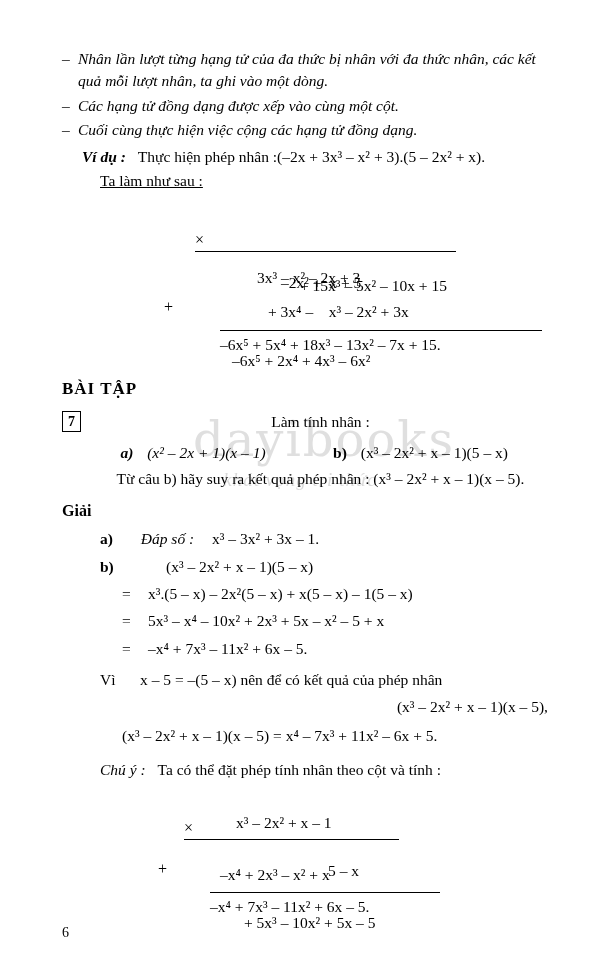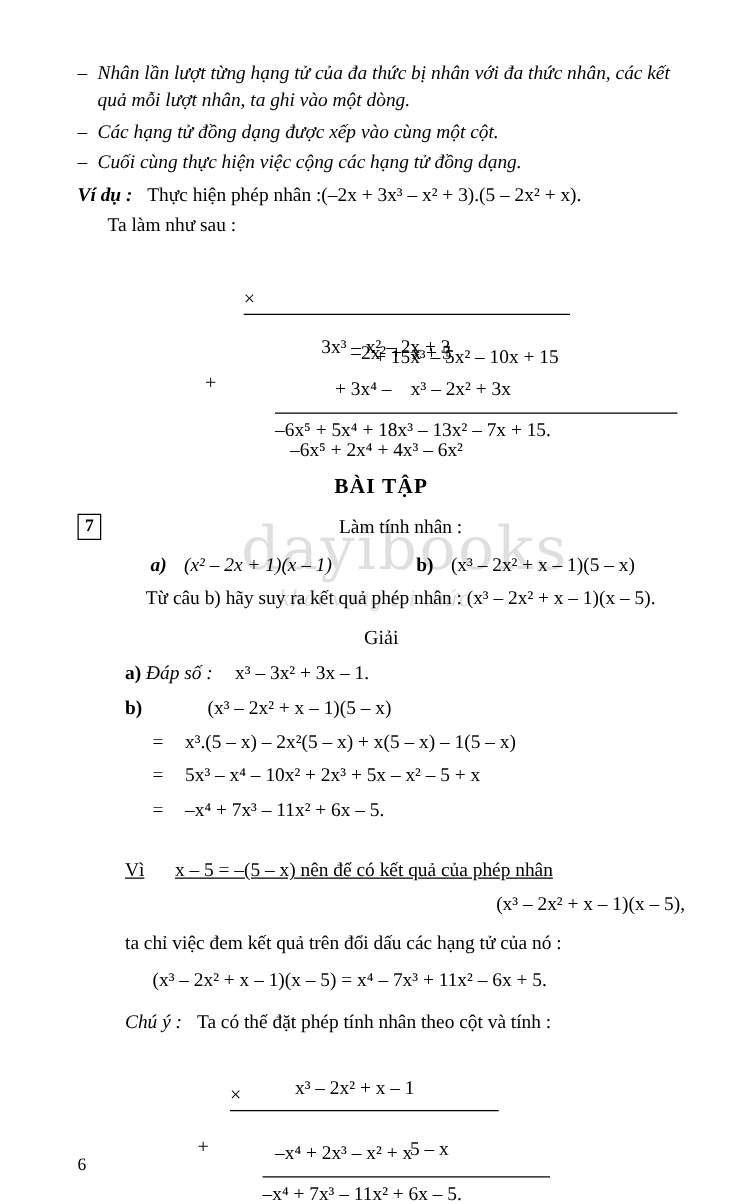--- a/index.html
+++ b/index.html
@@ -64,26 +64,27 @@
   .dash {
     width: 16px;
     flex: 0 0 16px;
     font-style: normal;
   }
   .bullet-text {
     flex: 1;
   }
   .vidu {
     margin-top: 4px;
+    margin-left: 20px;
   }
   .vidu .lbl {
     font-style: italic;
     font-weight: bold;
   }
-  .indent1 { margin-left: 24px; }
+  .indent1 { margin-left: 38px; text-decoration: underline; }
 
   
   .mult {
     margin-top: 8px;
     margin-left: 80px;
     font-size: 15.5px;
     position: relative;
     width: 400px;
   }
   .mrow {
@@ -99,21 +100,21 @@
   .term {
     position: absolute;
   }
   .rule {
     border-bottom: 1px solid #000;
     position: absolute;
     height: 0;
   }
 
   .section-title {
-    text-align: center;
+    text-align: left;
     font-weight: bold;
     font-size: 17px;
     letter-spacing: 1px;
     margin: 22px 0 10px 0;
   }
   .ex-num {
     display: inline-block;
     border: 1px solid #000;
     width: 17px;
     height: 19px;
@@ -131,22 +132,21 @@
   }
   .ex-body { flex: 1; text-align: center; }
   .two-col {
     display: flex;
     margin-top: 8px;
   }
   .col-a { width: 200px; font-style: italic; }
   .col-b { flex: 1; }
   .bold { font-weight: bold; }
   .giai {
-    text-align: center;
-    font-weight: normal;
+    font-weight: bold;
     font-size: 16px;
     margin: 8px 0 6px 0;
   }
   .eqline {
     display: flex;
     margin-top: 5px;
   }
   .eq-sign {
     width: 26px;
     flex: 0 0 26px;
@@ -251,21 +251,21 @@
           </div>
         </div>
         <div style="margin-top:4px;">Từ câu b) hãy suy ra kết quả phép nhân : (x³ – 2x² + x – 1)(x – 5).</div>
       </div>
     </div>
 
     <div class="giai">Giải</div>
 
     <div style="margin-left:38px;">
       <span class="bold">a)</span>
-      <span style="font-style:italic; margin-left:0;">Đáp số :</span>
+      <span style="font-style:italic; margin-left:24px;">Đáp số :</span>
       <span style="margin-left:14px;margin-top:16px;">x³ – 3x² + 3x – 1.</span>
     </div>
 
     <div class="row-flex" style="margin-left:38px;">
       <span class="lead">b)</span>
       <span style="margin-left:38px;">(x³ – 2x² + x – 1)(5 – x)</span>
     </div>
 
     <div class="eqline" style="margin-left:60px;">
       <span class="eq-sign">=</span>
@@ -273,27 +273,26 @@
     </div>
     <div class="eqline" style="margin-left:60px;">
       <span class="eq-sign">=</span>
       <span>5x³ – x⁴ – 10x² + 2x³ + 5x – x² – 5 + x</span>
     </div>
     <div class="eqline" style="margin-left:60px;">
       <span class="eq-sign">=</span>
       <span>–x⁴ + 7x³ – 11x² + 6x – 5.</span>
     </div>
 
-    <div class="row-flex" style="margin-left:38px; margin-top:26px;text-decoration:underline;">
+    <div class="row-flex" style="margin-left:38px; margin-top:9px;">
       <span style="width:40px; flex:0 0 40px;">Vì</span>
       <span>x – 5 = –(5 – x)   nên để có kết quả của phép nhân</span>
     </div>
     <div style="margin-left:210px; margin-top:4px;text-align:right;">(x³ – 2x² + x – 1)(x – 5),</div>
 
-    <div style="margin-left:38px; margin-top:9px;">ta chỉ việc đem kết quả trên đổi dấu các hạng tử của nó :</div>
     <div style="margin-left:60px; margin-top:7px;">(x³ – 2x² + x – 1)(x – 5) = x⁴ – 7x³ + 11x² – 6x + 5.</div>
 
     <div style="margin-left:38px; margin-top:11px;">
       <span class="chuy">Chú ý :</span>
       <span style="margin-left:8px;">Ta có thể đặt phép tính nhân theo cột và tính :</span>
     </div>
 
     <div class="mult2">
       <div class="mrow">
         <span class="term" style="left:78px;">x³ – 2x² + x – 1</span>

